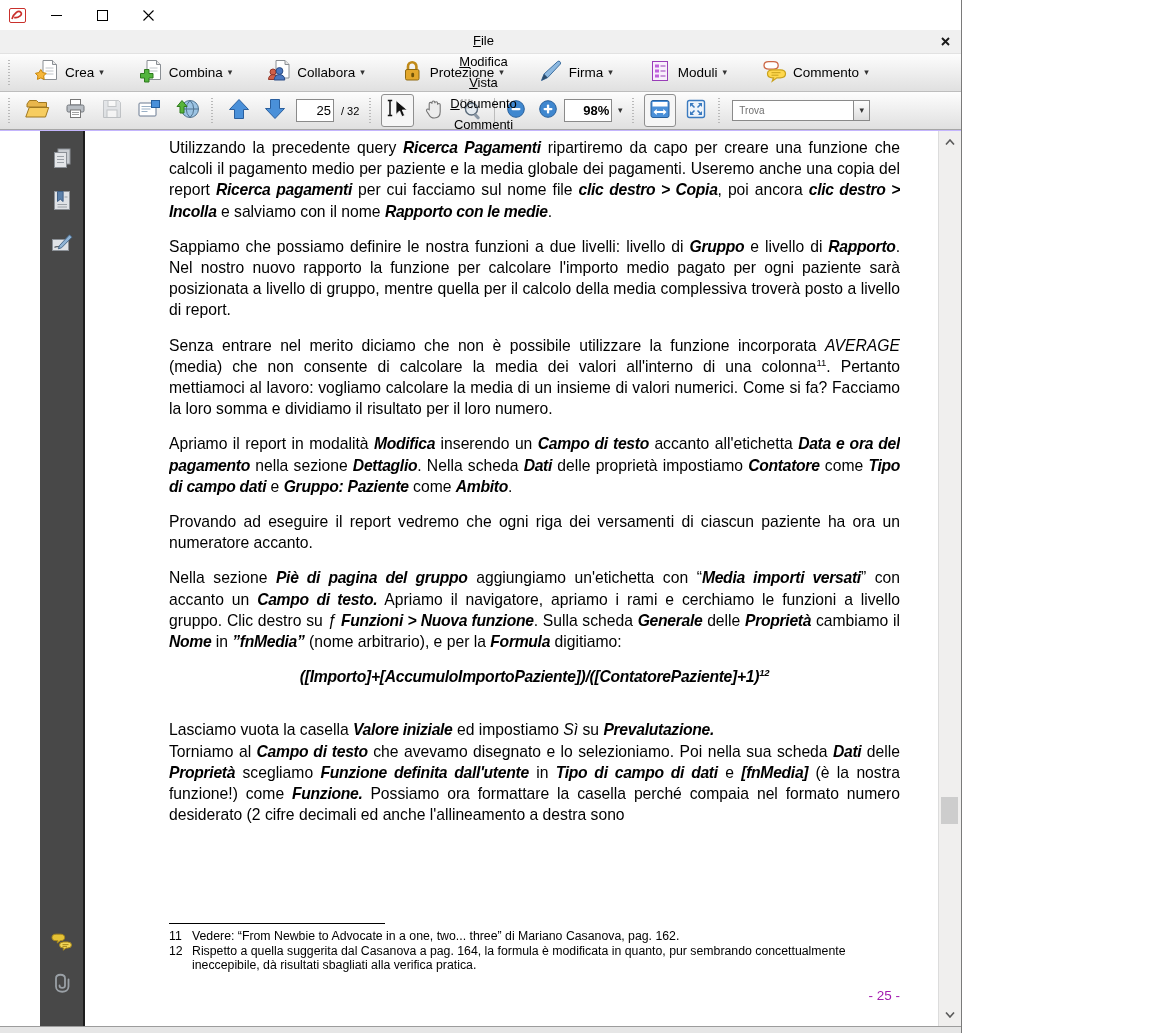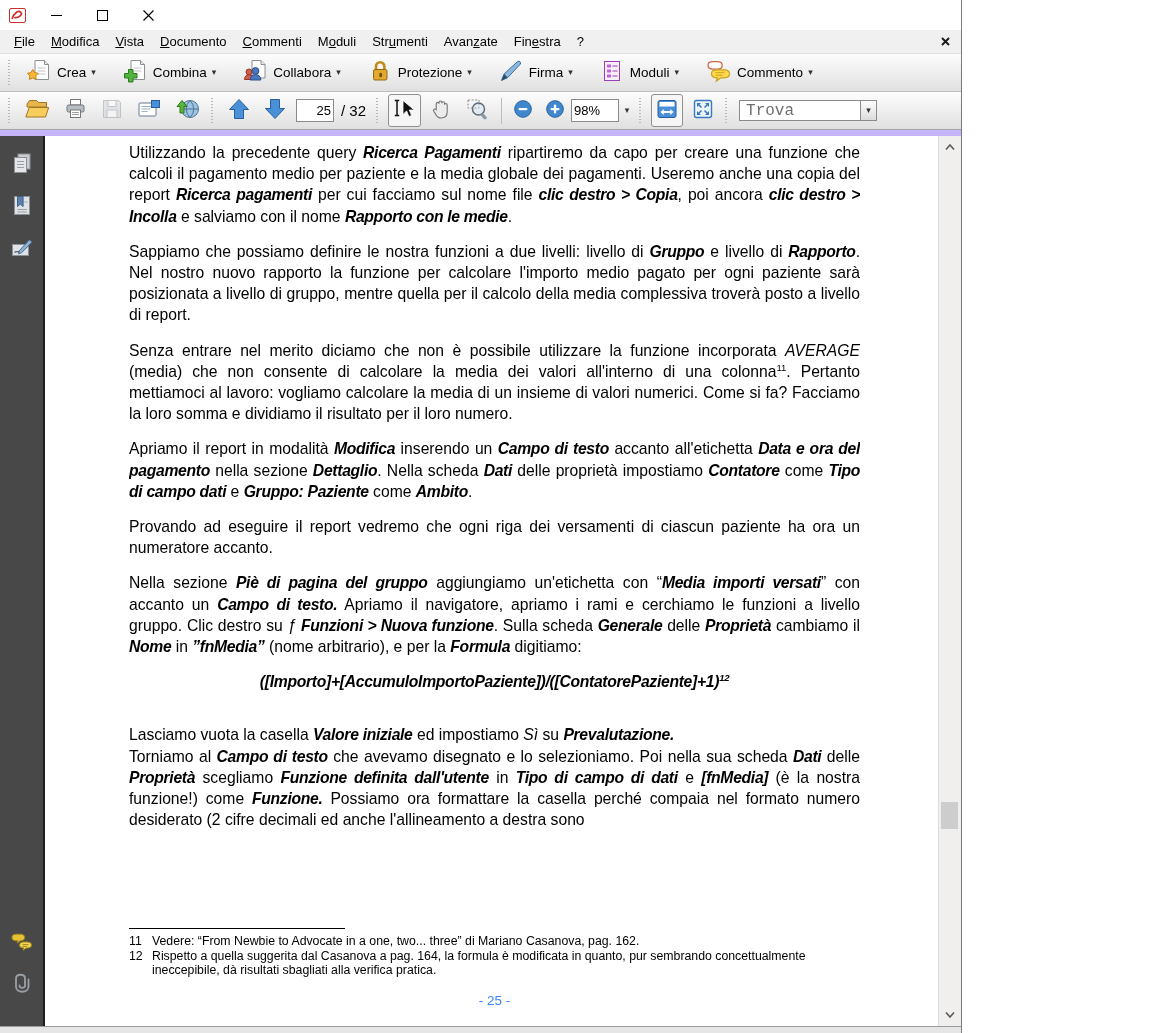--- a/index.html
+++ b/index.html
@@ -8,65 +8,65 @@
 
   
   .titlebar{height:30px;background:#fff;display:flex;align-items:center;}
   .titlebar .app-icon{margin:0 7px 0 9px;display:flex;}
   .titlebar .title-text{font-size:13.5px;color:#000;flex:1;white-space:nowrap;}
   .win-controls{display:flex;height:30px;}
   .win-btn{width:46px;height:30px;display:flex;align-items:center;justify-content:center;background:#fff;border:none;padding:0;cursor:default;}
   .win-btn svg{display:block;}
 
   
-  .menubar{height:23px;background:#f0f0f0;border-bottom:1px solid #e2e2e2;display:flex;align-items:center;font-size:13px;position:relative;padding-left:6px;}
+  .menubar{height:23px;background:#f0f0f0;border-bottom:1px solid #e2e2e2;display:flex;align-items:center;font-size:13px;position:relative;padding-left:6px;flex-direction:column;}
   .menu-item{padding:3px 8px;color:#000;white-space:nowrap;}
   .menubar-close{position:absolute;right:8px;top:4px;width:15px;height:15px;display:flex;align-items:center;justify-content:center;}
 
   
   .toolbar{height:37px;background:linear-gradient(#fdfdfd,#e0e0e0);border-bottom:1px solid #a6a6a6;display:flex;align-items:center;padding:0 4px;}
-  .toolbar-main{border-bottom:1px solid #bdbdbd;}
+  .toolbar-main{border-bottom:1px solid #bdbdbd;gap:8px;}
   .grip{width:6px;height:26px;margin:0 5px 0 3px;background-image:repeating-linear-gradient(to bottom,#b9b9b9 0 1px,transparent 1px 3px);background-size:2px 100%;background-repeat:repeat-y;background-position:1px 0,4px 0;}
   .vsep{width:1px;height:26px;background:#bcbcbc;margin:0 5px;}
   .tb-btn{display:flex;align-items:center;gap:5px;background:transparent;border:1px solid transparent;padding:3px 7px;margin-right:10px;font-size:13.5px;color:#000;font-family:inherit;}
   .tb-icon-btn{display:flex;align-items:center;justify-content:center;background:transparent;border:1px solid transparent;padding:2px 3px;margin:0 2px;}
   .tb-icon-btn.active{background:#f6f6f6;border:1px solid #8f8f8f;border-radius:3px;}
   .caret{font-size:9px;color:#333;line-height:1;}
   .page-input{width:32px;height:19px;border:1px solid #8a8a8a;text-align:right;font-size:13px;font-family:inherit;background:#fff;margin-left:3px;}
-  .page-total{font-size:15px;margin:0 6px 0 7px;color:#000;}
-  .zoom-input{width:42px;height:19px;border:1px solid #8a8a8a;text-align:left;font-size:13px;font-family:inherit;background:#fff;}
+  .page-total{font-size:11px;margin:0 6px 0 7px;color:#000;}
+  .zoom-input{width:42px;height:19px;border:1px solid #8a8a8a;text-align:right;font-size:13px;font-family:inherit;background:#fff;font-weight:bold;}
   .caret-btn{width:16px;height:21px;border:none;background:transparent;display:flex;align-items:center;justify-content:center;padding:0;}
   .find-wrap{display:flex;align-items:center;margin-left:4px;}
-  .find-input{width:108px;height:19px;border:1px solid #8a8a8a;border-right:none;font-size:16px;font-family:Liberation Mono, monospace;padding:0 6px;background:#fff;}
+  .find-input{width:108px;height:19px;border:1px solid #8a8a8a;border-right:none;font-size:10px;font-family:Liberation Sans, sans-serif;padding:0 6px;background:#fff;}
   .find-input::placeholder{color:#707070;}
   .find-caret{width:17px;height:21px;border:1px solid #8a8a8a;background:linear-gradient(#fdfdfd,#dcdcdc);display:flex;align-items:center;justify-content:center;padding:0;}
 
   
-  .workspace{position:relative;height:896px;display:flex;border-top:6px solid #c4b5fd;box-sizing:border-box;}
+  .workspace{position:relative;height:896px;display:flex;border-top:1px solid #c4b5fd;box-sizing:border-box;padding-left:40px;}
   .nav-rail{width:45px;background:#484848;border-right:2px solid #1d1d1d;display:flex;flex-direction:column;align-items:center;padding:14px 0;box-sizing:border-box;flex:none;}
   .rail-btn{width:32px;height:30px;display:flex;align-items:center;justify-content:center;background:transparent;border:none;margin-bottom:12px;padding:0;}
   .rail-spacer{flex:1;}
 
   .doc-page{flex:1;background:#fff;position:relative;overflow:hidden;}
   .doc-text{position:absolute;left:84px;top:6px;width:731px;max-height:786px;overflow:hidden;font-size:15.7px;line-height:21.2px;color:#000;text-align:justify;}
   .doc-par{margin:0 0 14px 0;}
   .doc-par.formula{text-align:center;}
   .doc-par.no-gap{margin-bottom:0;margin-top:32px;}
   .run-n{}
   .run-i{font-style:italic;}
   .run-bi{font-weight:bold;font-style:italic;letter-spacing:-0.3px;}
   .run-u{text-decoration:underline;}
   sup{font-size:9.5px;line-height:0;vertical-align:super;}
 
   .footer-block{position:absolute;left:84px;top:792px;width:731px;}
   .fn-rule{width:216px;border-top:1px solid #000;margin-bottom:5px;}
   .footnote{display:flex;font-size:12.3px;line-height:14.6px;color:#000;}
   .fn-num{width:23px;flex:none;}
   .fn-text{flex:1;}
-  .page-number{margin-top:15px;text-align:center;font-size:13.5px;color:#3b82f6;}
+  .page-number{margin-top:15px;text-align:right;font-size:13.5px;color:#a21caf;}
 
   
   .scrollbar{width:22px;background:#f0efee;border-left:1px solid #dcdcdc;position:relative;flex:none;}
   .sb-btn{position:absolute;left:0;width:100%;height:18px;background:#f0efee;border:none;display:flex;align-items:center;justify-content:center;padding:0;}
   .sb-up{top:2px;}
   .sb-down{bottom:2px;}
   .sb-thumb{position:absolute;left:2px;right:3px;top:666px;height:27px;background:#cdcdcd;}
 
   .window-bottom{height:7px;background:#e6e6e6;border-top:1px solid #9c9c9c;}
 </style>

